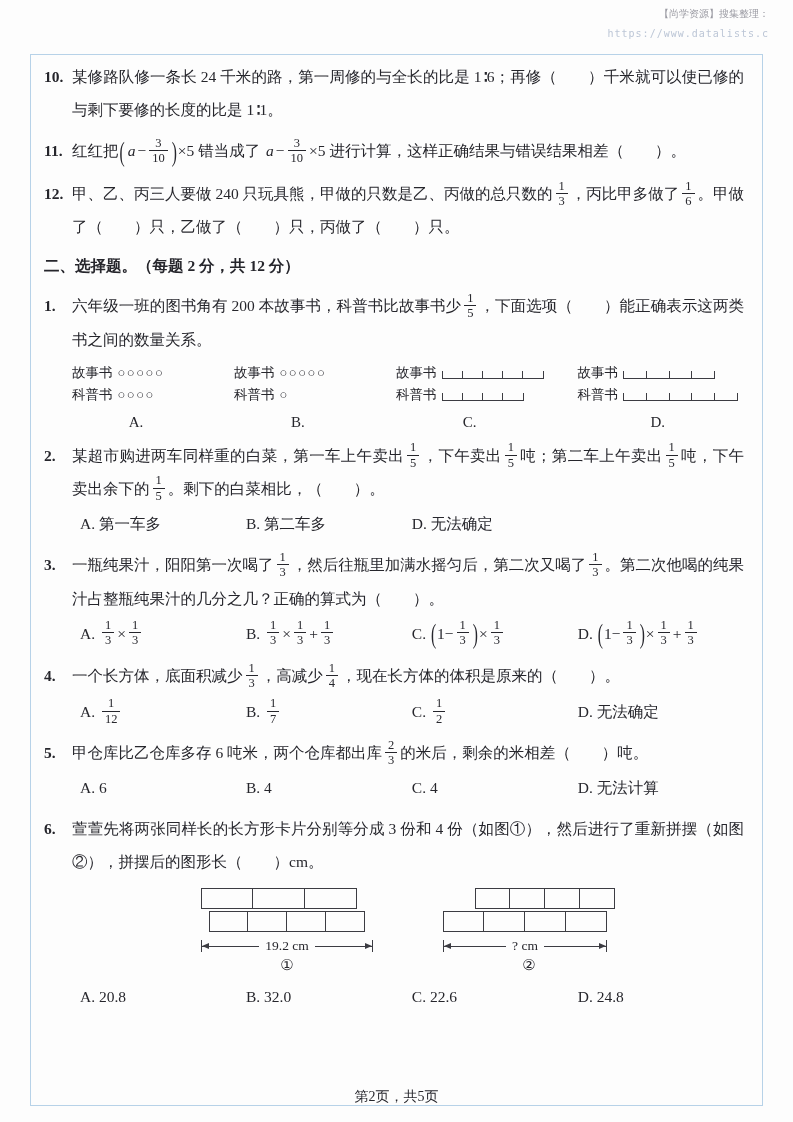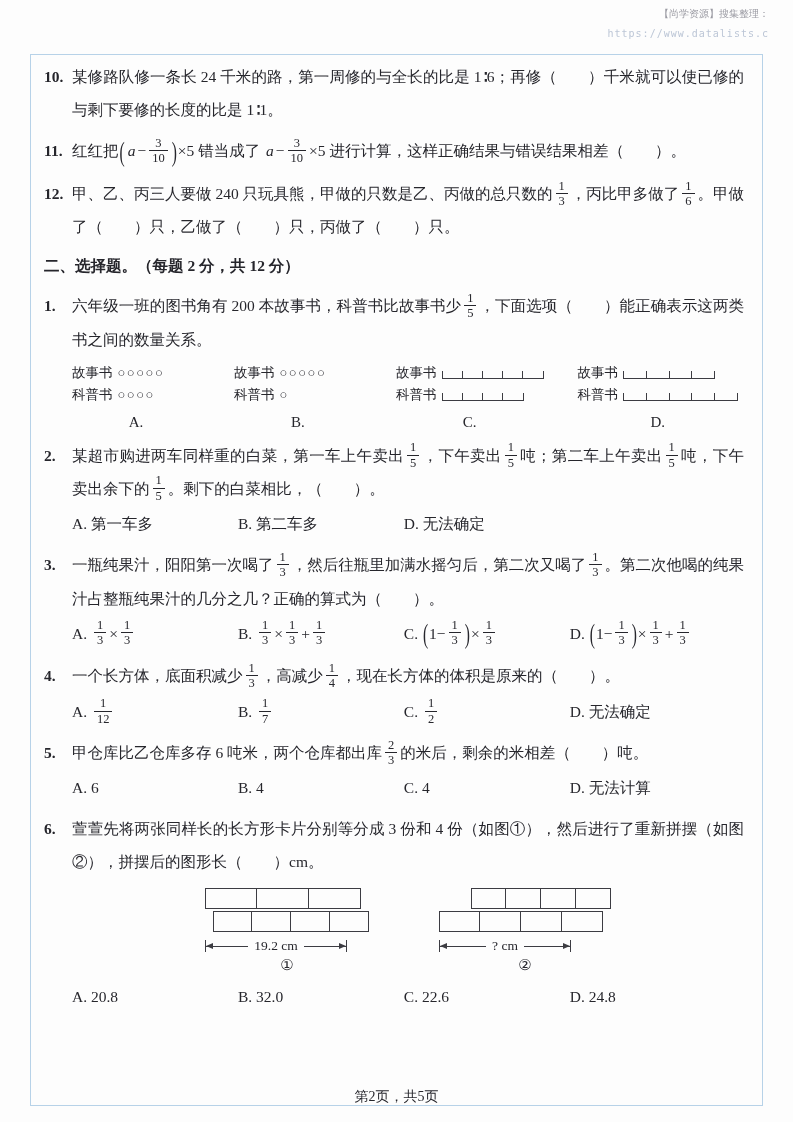--- a/index.html
+++ b/index.html
@@ -24,44 +24,44 @@
   .frac{display:inline-block; text-align:center; vertical-align:middle;
     font-size:12.5px; line-height:1.15; margin:0 3px; position:relative; top:-2px;}
   .frac .fn{display:block; padding:0 3px; border-bottom:1px solid #26262c;}
   .frac .fd{display:block; padding:0 3px;}
   .paren{display:inline-block; transform:scaleY(1.8); vertical-align:middle;
     position:relative; top:-1px; margin:0 1px; font-weight:300;}
   .mvar{font-style:italic; padding:0 2px;}
   
   .opts{display:grid; grid-template-columns:1fr 1fr 1fr 1.05fr;
     line-height:33px; margin:2px 0 4px;}
-  .opt{white-space:nowrap;}
+  .opt{white-space:nowrap;margin-left:8px;}
   
   .diagrams{display:grid; grid-template-columns:repeat(4,1fr); margin:6px 0 0;gap:28px;}
   .diag{padding-right:6px;}
   .drow{display:flex; align-items:center; gap:5px; line-height:22px;
     font-size:13.5px; white-space:nowrap;}
   .dglyph{display:inline-flex; align-items:center; font-size:13px; letter-spacing:1.5px;}
   .bar{display:inline-flex; height:8px; border-right:1px solid #3c3c42; margin-top:4px;}
   .bar .bc{border-left:1px solid #3c3c42; border-bottom:1px solid #3c3c42;}
   .dletter{text-align:center; margin-top:8px; font-size:15px;}
   
   .figs{display:flex; justify-content:center; gap:70px; margin:10px 0 6px;}
   .fig{display:flex; flex-direction:column;}
   .boxbar{display:flex; height:21px; margin-bottom:2px;}
   .boxbar .cell{border:1px solid #3c3c42; border-left:none; height:21px;}
   .boxbar .cell:first-child{border-left:1px solid #3c3c42;}
   .fig1 .bar-top .cell{width:52px;}
   .fig1 .bar-bottom{margin-left:8px;}
   .fig1 .bar-bottom .cell{width:39px;}
-  .fig1 .dim{width:142px;}
+  .fig1 .dim{width:172px;}
   .fig2 .bar-top{margin-left:32px;}
   .fig2 .bar-top .cell{width:35px;}
   .fig2 .bar-bottom .cell{width:41px;}
-  .fig2 .dim{width:132px;margin-top:6px;}
+  .fig2 .dim{width:164px;margin-top:6px;}
   .dim{display:flex; align-items:center; height:12px; margin-top:6px;
     border-left:1px solid #3c3c42; border-right:1px solid #3c3c42;}
   .dl{flex:1; height:1px; background:#3c3c42; position:relative;}
   .dl.left::before{content:""; position:absolute; left:0; top:-3px;
     border-top:3.5px solid transparent; border-bottom:3.5px solid transparent;
     border-right:7px solid #3c3c42;}
   .dl.right::after{content:""; position:absolute; right:0; top:-3px;
     border-top:3.5px solid transparent; border-bottom:3.5px solid transparent;
     border-left:7px solid #3c3c42;}
   .dimtext{padding:0 6px; font-size:13.5px;}

